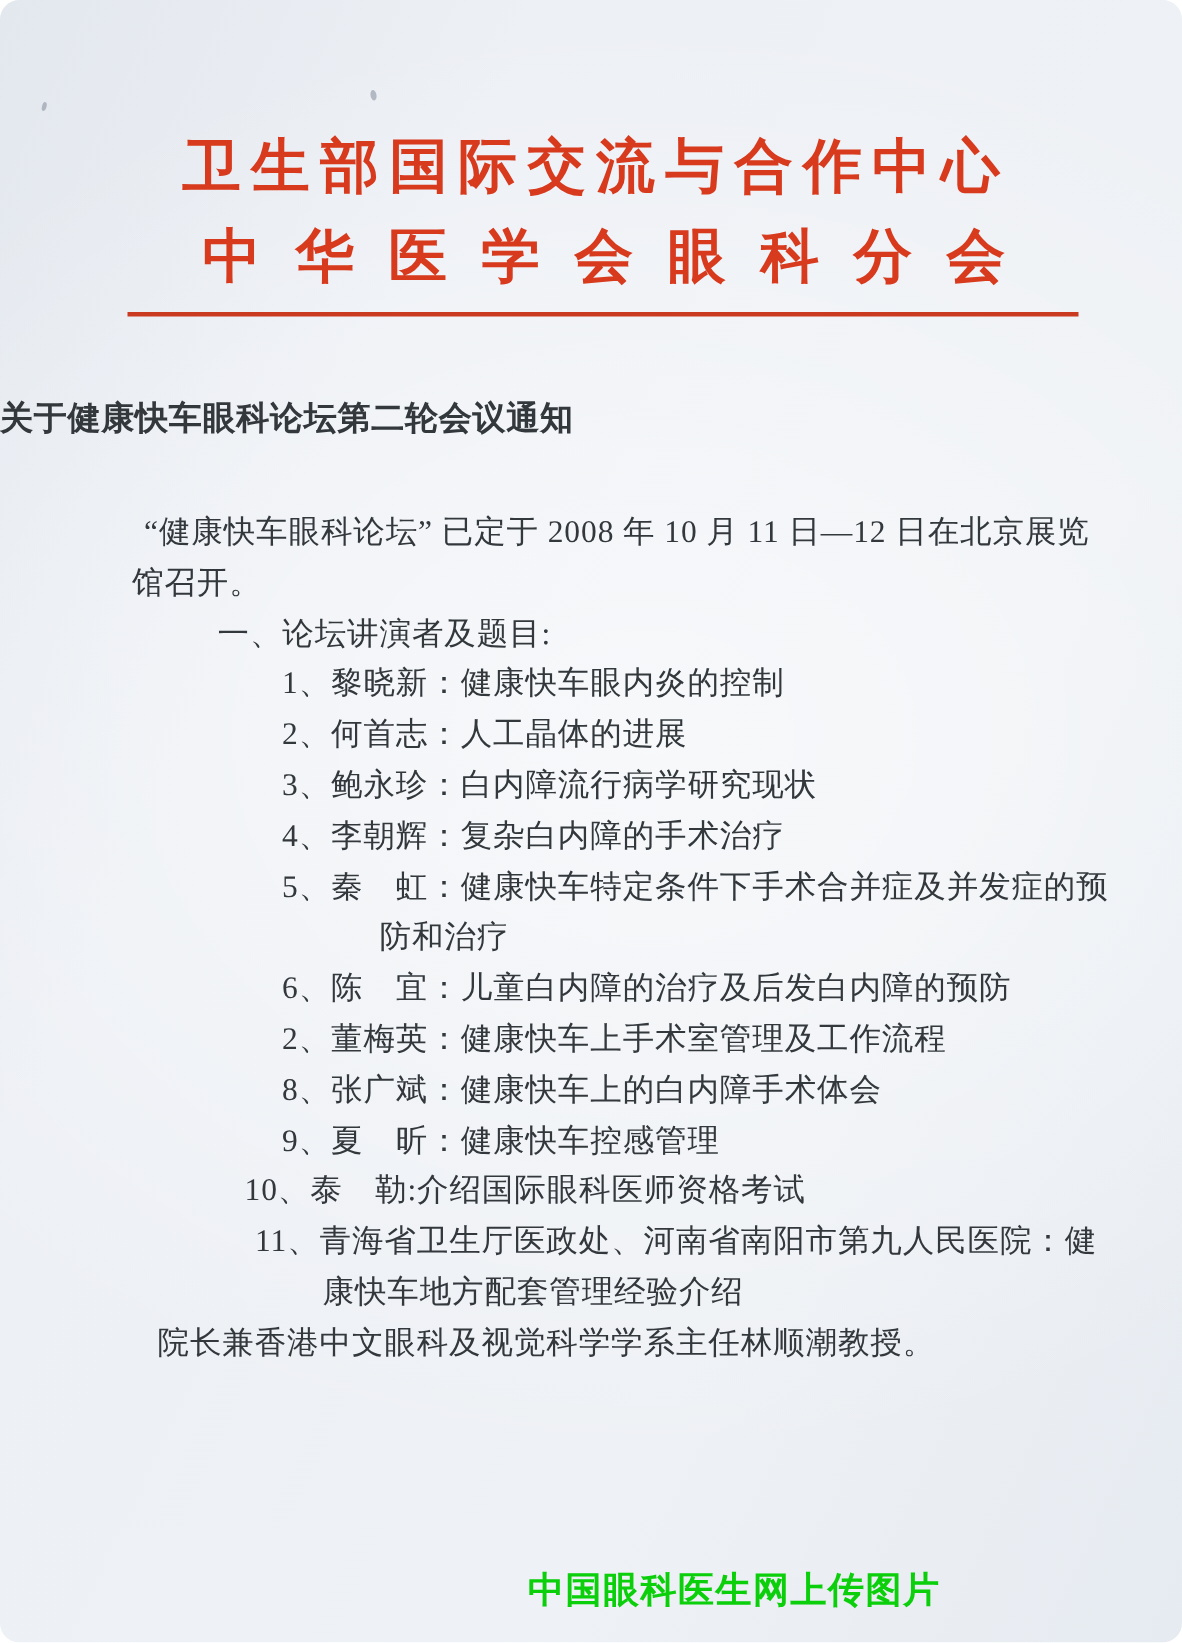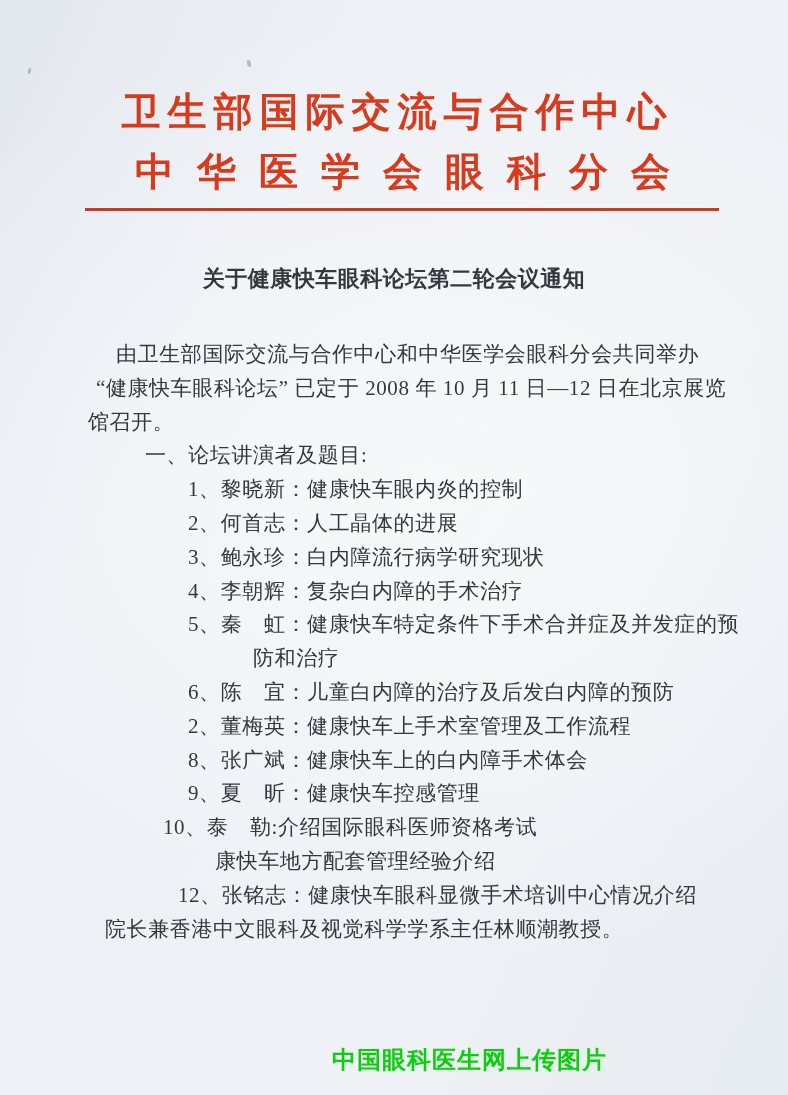--- a/index.html
+++ b/index.html
@@ -8,51 +8,52 @@
   html,body{margin:0;padding:0;}
   body{
     width:788px;height:1095px;overflow:hidden;
     font-family:"Liberation Serif","DejaVu Serif",serif;
   }
   .page{
     position:relative;width:788px;height:1095px;
     background:
       radial-gradient(ellipse 900px 700px at 55% 45%, rgba(255,255,255,.55), rgba(255,255,255,0) 70%),
       linear-gradient(115deg,#e3e8ee 0%,#edf0f5 28%,#eef1f5 68%,#e6ebf1 100%);
+    border-radius: 13px;
   }
   .letterhead{
     position:absolute;top:88px;left:0;width:100%;
     text-align:center;color:var(--red);font-weight:bold;
   }
   .lh1{font-size:39px;line-height:48px;letter-spacing:7px;padding-left:7px;}
   .lh2{font-size:39px;line-height:48px;letter-spacing:23px;padding-left:40px;margin-top:12px;}
   .rule{position:absolute;top:208px;left:85px;width:634px;height:3px;background:var(--rule);}
   .title{
     position:absolute;top:264px;left:0;width:100%;margin:0;
-    text-align:center;font-size:22px;font-weight:bold;color:var(--ink);letter-spacing:.5px;
+    font-size:22px;font-weight:bold;color:var(--ink);letter-spacing:.5px;
   }
   .docbody{
     position:absolute;top:338px;left:88px;right:50px;
     font-size:21px;color:var(--ink);letter-spacing:.6px;
   }
   .line{line-height:33.8px;white-space:pre;}
   .para-indent{padding-left:28px}
   .flush-quote{padding-left:8px}
   .flush{padding-left:0}
   .section{padding-left:57px}
   .item{padding-left:100px}
   .item-cont-5{padding-left:165px}
   .item-10{padding-left:75px}
   .item-11{padding-left:82px}
   .item-12{padding-left:90px}
   .item-cont-11{padding-left:127px}
   .closing-1{padding-left:82px}
   .closing-2{padding-left:17px}
   .watermark{
-    position:absolute;top:1044px;left:332px;
+    position:absolute;top:1044px;left:352px;
     font-family:"Liberation Sans","DejaVu Sans",sans-serif;
     font-size:24px;font-weight:bold;color:var(--green);letter-spacing:1px;
   }
   .speck{position:absolute;background:rgba(110,120,135,.45);border-radius:50%;}
   .s1{top:68px;left:28px;width:3px;height:6px;transform:rotate(15deg);}
   .s2{top:60px;left:247px;width:4px;height:7px;transform:rotate(-10deg);}
 </style>
 </head>
 <body>
 
@@ -64,34 +65,33 @@
   <header class="letterhead">
     <div class="lh1">卫生部国际交流与合作中心</div>
     <div class="lh2">中华医学会眼科分会</div>
   </header>
 
   <div class="rule"></div>
 
   <h1 class="title">关于健康快车眼科论坛第二轮会议通知</h1>
 
   <main class="docbody">
-      <div class="line para-indent">由卫生部国际交流与合作中心和中华医学会眼科分会共同举办</div>
       <div class="line flush-quote">“健康快车眼科论坛” 已定于 2008 年 10 月 11 日—12 日在北京展览</div>
       <div class="line flush">馆召开。</div>
       <div class="line section">一、论坛讲演者及题目:</div>
       <div class="line item">1、黎晓新：健康快车眼内炎的控制</div>
       <div class="line item">2、何首志：人工晶体的进展</div>
       <div class="line item">3、鲍永珍：白内障流行病学研究现状</div>
       <div class="line item">4、李朝辉：复杂白内障的手术治疗</div>
       <div class="line item">5、秦　虹：健康快车特定条件下手术合并症及并发症的预</div>
       <div class="line item-cont-5">防和治疗</div>
       <div class="line item">6、陈　宜：儿童白内障的治疗及后发白内障的预防</div>
       <div class="line item">2、董梅英：健康快车上手术室管理及工作流程</div>
       <div class="line item">8、张广斌：健康快车上的白内障手术体会</div>
       <div class="line item">9、夏　昕：健康快车控感管理</div>
       <div class="line item-10">10、泰　勒:介绍国际眼科医师资格考试</div>
+      <div class="line item-11">11、青海省卫生厅医政处、河南省南阳市第九人民医院：健</div>
       <div class="line item-cont-11">康快车地方配套管理经验介绍</div>
-      <div class="line item-12">12、张铭志：健康快车眼科显微手术培训中心情况介绍</div>
       <div class="line closing-2">院长兼香港中文眼科及视觉科学学系主任林顺潮教授。</div>
     </main>
 
   <div class="watermark">中国眼科医生网上传图片</div>
 </div>
 
 </body></html>

